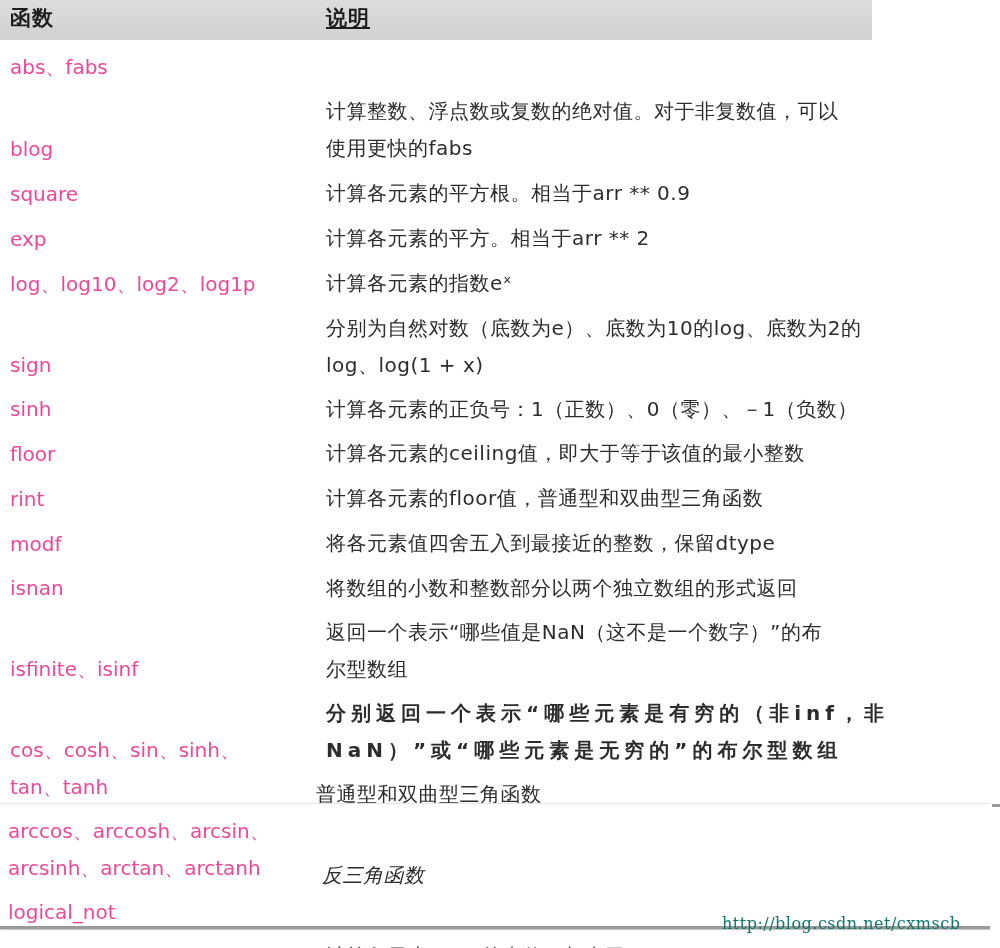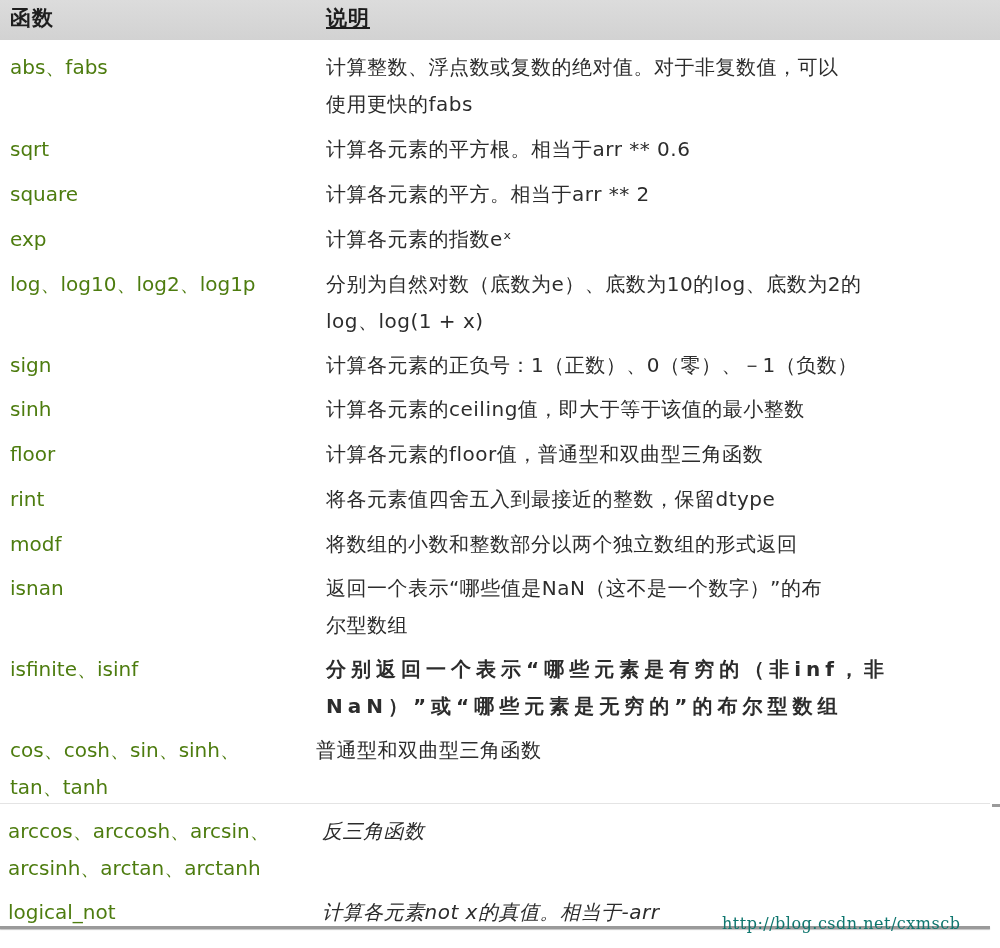--- a/index.html
+++ b/index.html
@@ -18,21 +18,21 @@
     .table {
       position: absolute;
       left: 0;
       top: 0;
       width: 1000px;
     }
     .header {
       position: absolute;
       left: 0;
       top: 0;
-      width: 1000px;
+      width: 872px;
       height: 40px;
       background: #d6d6d6;
       background-image: linear-gradient(180deg, #dcdcdc 0%, #d2d2d2 100%);
     }
     .header .h-func, .header .h-desc {
       position: absolute;
       top: 4px;
       font-size: 21px;
       font-weight: bold;
       color: #1e1e1e;
@@ -45,32 +45,33 @@
       position: absolute;
       left: 0;
       width: 1000px;
     }
     .cell-func {
       position: absolute;
       left: 10px;
       width: 300px;
       font-size: 20px;
       line-height: 37px;
-      color: #4d7c0f;
+      color: #ec4899;
       white-space: pre-line;
     }
     .cell-desc {
       position: absolute;
       left: 326px;
       width: 670px;
       font-size: 20px;
       line-height: 37px;
       color: #2c2c2c;
       white-space: pre-line;
       letter-spacing: 0.5px;
+      margin-top: 44px;
     }
     .row.shift-desc .cell-desc { left: 322px; font-style: italic; }
     .row.spaced .cell-desc { letter-spacing: 5px; font-weight: bold; }
 
     .divider {
       position: absolute;
       left: 0;
       width: 990px;
       height: 1px;
       background: #e4e4e4;
@@ -112,22 +113,22 @@
     <span class="h-desc">说明</span>
   </div>
 
   <div class="row" style="top:49px">
     <div class="cell-func">abs、fabs</div>
     <div class="cell-desc">计算整数、浮点数或复数的绝对值。对于非复数值，可以
 使用更快的fabs</div>
   </div>
 
   <div class="row" style="top:131px">
-    <div class="cell-func">sqrt</div>
-    <div class="cell-desc">计算各元素的平方根。相当于arr ** 0.6</div>
+    <div class="cell-func">blog</div>
+    <div class="cell-desc">计算各元素的平方根。相当于arr ** 0.9</div>
   </div>
 
   <div class="row" style="top:176px">
     <div class="cell-func">square</div>
     <div class="cell-desc">计算各元素的平方。相当于arr ** 2</div>
   </div>
 
   <div class="row" style="top:221px">
     <div class="cell-func">exp</div>
     <div class="cell-desc">计算各元素的指数eˣ</div>

